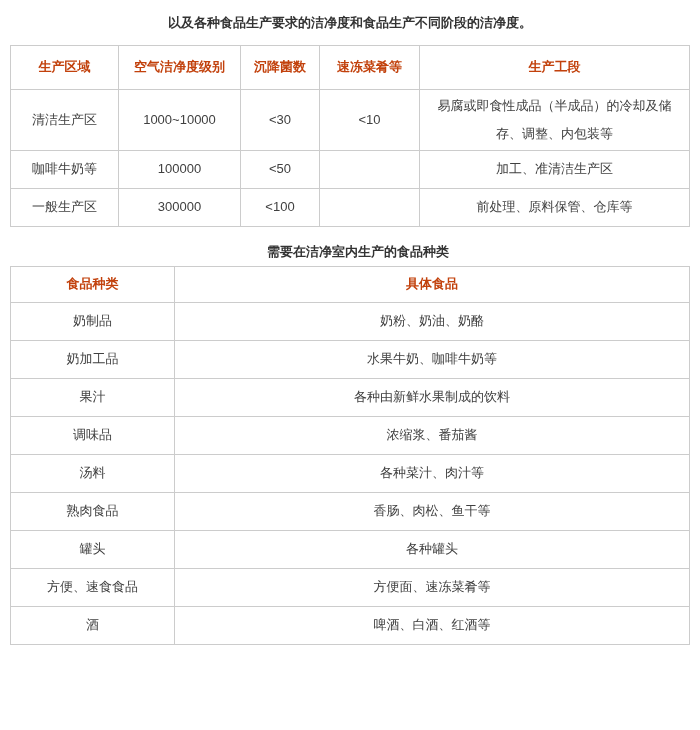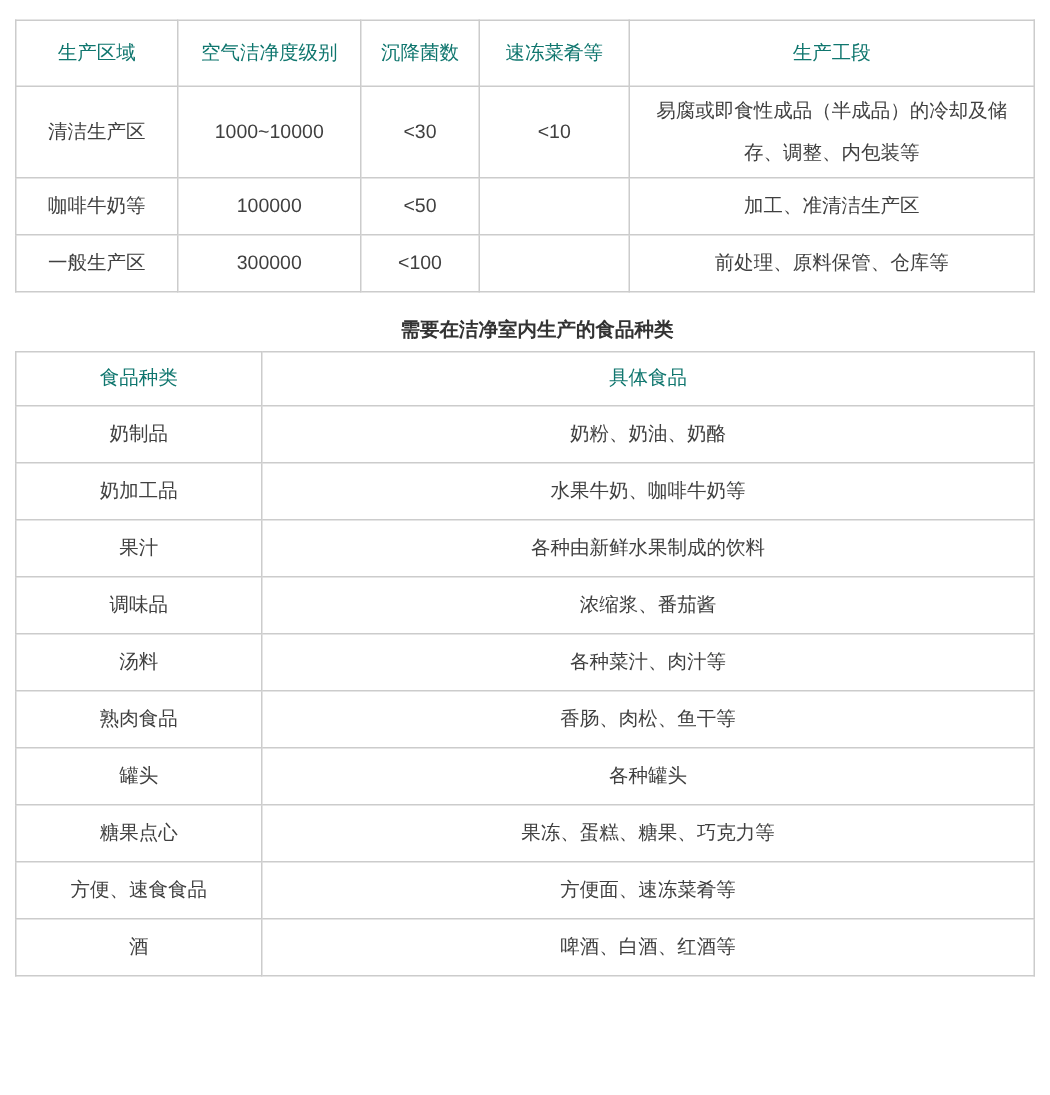--- a/index.html
+++ b/index.html
@@ -31,37 +31,38 @@
     color: #404040;
   }
   th, td {
     border: 1px solid #cccccc;
     text-align: center;
     vertical-align: middle;
     padding: 2px 8px;
     line-height: 1.9;
     overflow: hidden;
   }
-  th { font-weight: normal; color: #0f766e; }
+  th { font-weight: bold; color: #c2410c; }
 
   .t1 { margin-top: 13px; }
   .t1 thead tr { height: 44px; }
   .t1 tbody tr.row-tall { height: 60px; }
   .t1 tbody tr.row-std  { height: 38px; }
   .t1 tbody tr.row-tall td { line-height: 2.15; }
 
   .t2 { margin-top: 5px; }
   .t2 thead tr { height: 36px; margin-top: 12px; }
   .t2 tbody tr { height: 38px; }
 </style>
 </head>
 <body>
 
 <div class="page">
 
+  <div class="doc-title title-intro">以及各种食品生产要求的洁净度和食品生产不同阶段的洁净度。</div>
 
   <table class="t1">
     <colgroup>
       <col style="width:108px">
       <col style="width:122px">
       <col style="width:79px">
       <col style="width:100px">
       <col style="width:270px">
     </colgroup>
     <thead>
@@ -134,24 +135,20 @@
       </tr>
       <tr>
         <td>熟肉食品</td>
         <td>香肠、肉松、鱼干等</td>
       </tr>
       <tr>
         <td>罐头</td>
         <td>各种罐头</td>
       </tr>
       <tr>
-        <td>糖果点心</td>
-        <td>果冻、蛋糕、糖果、巧克力等</td>
-      </tr>
-      <tr>
         <td>方便、速食食品</td>
         <td>方便面、速冻菜肴等</td>
       </tr>
       <tr>
         <td>酒</td>
         <td>啤酒、白酒、红酒等</td>
       </tr>
     </tbody>
   </table>
 

